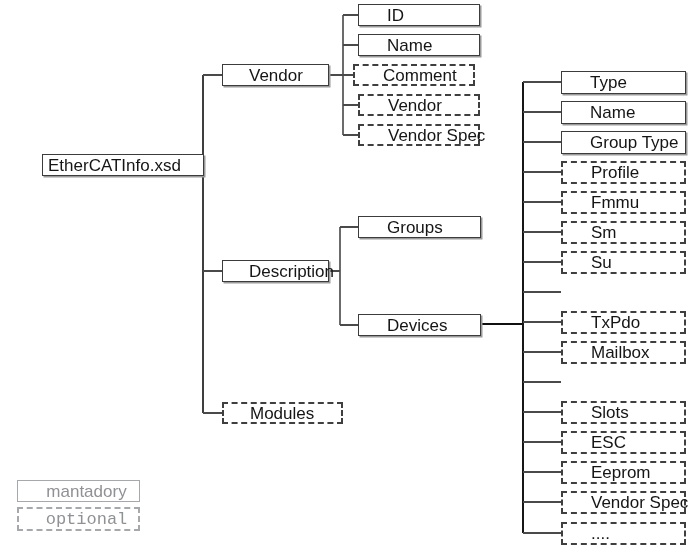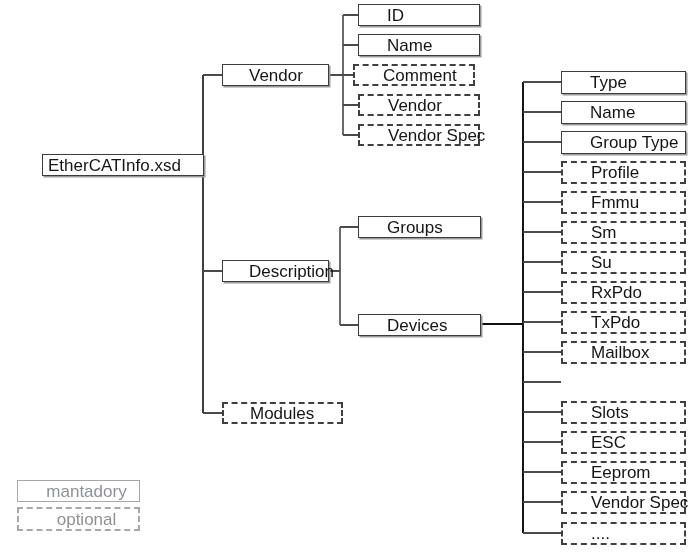--- a/index.html
+++ b/index.html
@@ -32,21 +32,21 @@
   }
   .pad-root{padding-left:5px;margin-left:16px;}
   .pad-wide{padding-left:26px;}
   .legendbox{
     justify-content:center;
     padding-left:16px;
     color:#8f9194;
     font-size:17px;
   }
   .legend-solid{border:1px solid #a6a8ab;box-shadow:none;background:#ffffff;}
-  .legend-dashed{border:2px dashed #a6a8ab;background:#ffffff;}
+  .legend-dashed{border:2px dashed #a6a8ab;background:#ffffff;font-family:Liberation Mono, monospace;}
 </style>
 </head>
 <body>
 
 <div class="canvas">
 
   <svg class="wires" viewBox="0 0 688 557" shape-rendering="crispEdges">
 
     <path d="M188 165 H203 M203 75 V413" stroke="#3f3f3f" stroke-width="2" fill="none"></path>
     <path d="M203 75 H222 M203 271 H222 M203 413 H222" stroke="#4a4a4a" stroke-width="1.4" fill="none"></path>
@@ -77,21 +77,20 @@
   <div class="node solid" style="left:358px;top:216px;width:123px;height:22px">Groups</div>
   <div class="node solid" style="left:358px;top:314px;width:123px;height:22px">Devices</div>
 
   <div class="node solid" style="left:561px;top:71px;width:125px;height:23px">Type</div>
   <div class="node solid" style="left:561px;top:101px;width:125px;height:23px">Name</div>
   <div class="node solid" style="left:561px;top:131px;width:125px;height:23px">Group Type</div>
   <div class="node dashed" style="left:561px;top:161px;width:125px;height:23px">Profile</div>
   <div class="node dashed" style="left:561px;top:191px;width:125px;height:23px">Fmmu</div>
   <div class="node dashed" style="left:561px;top:221px;width:125px;height:23px">Sm</div>
   <div class="node dashed" style="left:561px;top:251px;width:125px;height:23px">Su</div>
-  <div class="node dashed" style="left:561px;top:281px;width:125px;height:23px">RxPdo</div>
   <div class="node dashed" style="left:561px;top:311px;width:125px;height:23px">TxPdo</div>
   <div class="node dashed" style="left:561px;top:341px;width:125px;height:23px">Mailbox</div>
   <div class="node dashed" style="left:561px;top:401px;width:125px;height:23px">Slots</div>
   <div class="node dashed" style="left:561px;top:431px;width:125px;height:23px">ESC</div>
   <div class="node dashed" style="left:561px;top:461px;width:125px;height:23px">Eeprom</div>
   <div class="node dashed" style="left:561px;top:491px;width:125px;height:23px">Vendor Spec</div>
   <div class="node dashed" style="left:561px;top:522px;width:125px;height:23px">....</div>
 
   <div class="node legendbox legend-solid" style="left:17px;top:480px;width:123px;height:22px">mantadory</div>
   <div class="node legendbox legend-dashed" style="left:17px;top:507px;width:123px;height:24px">optional</div>

